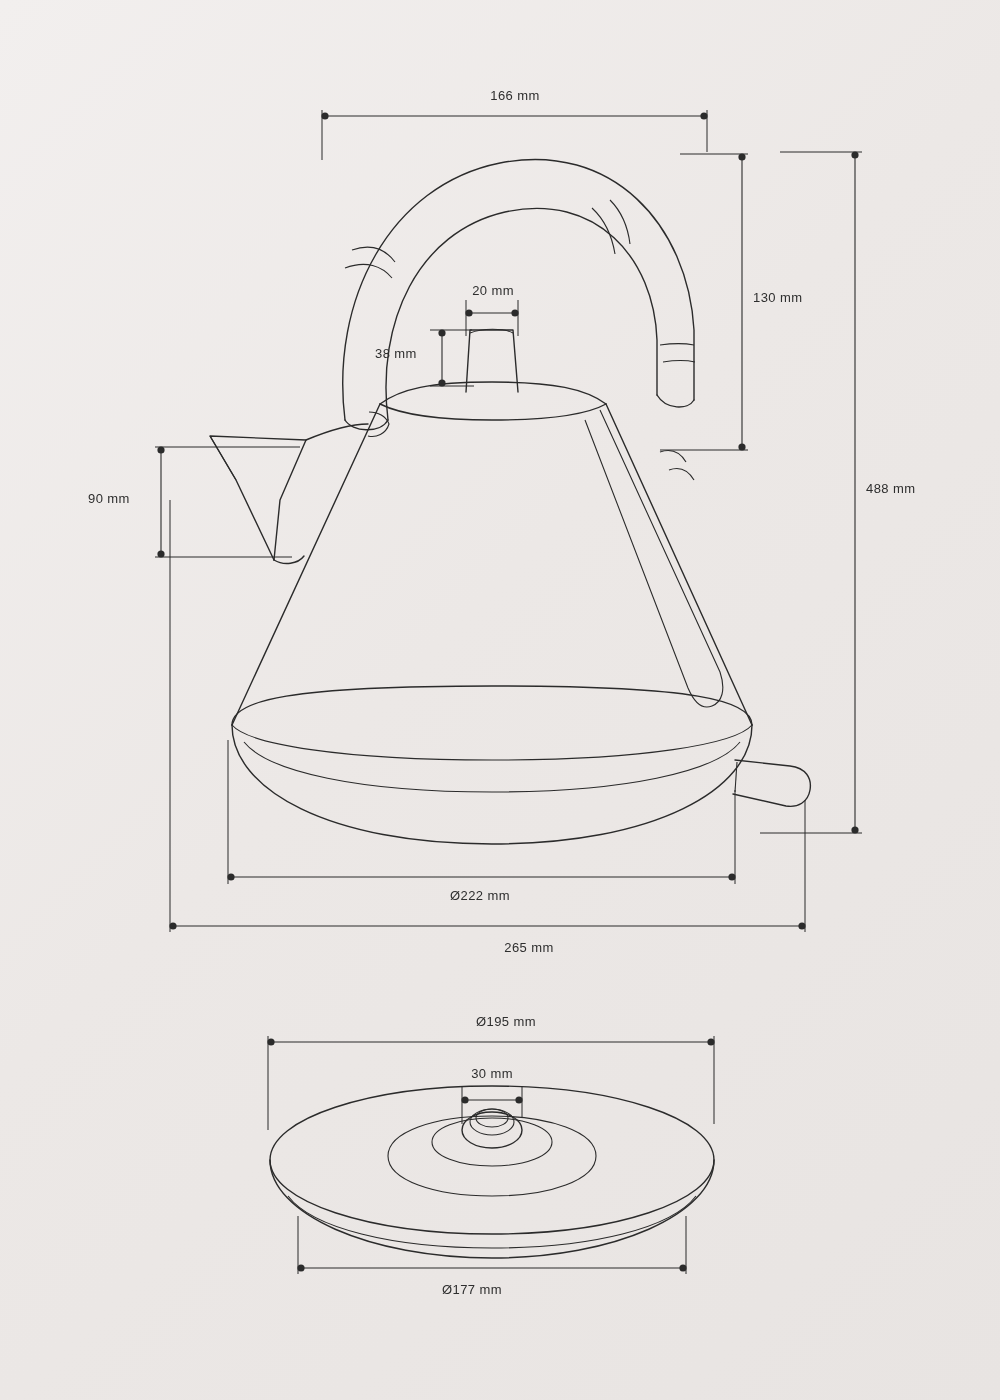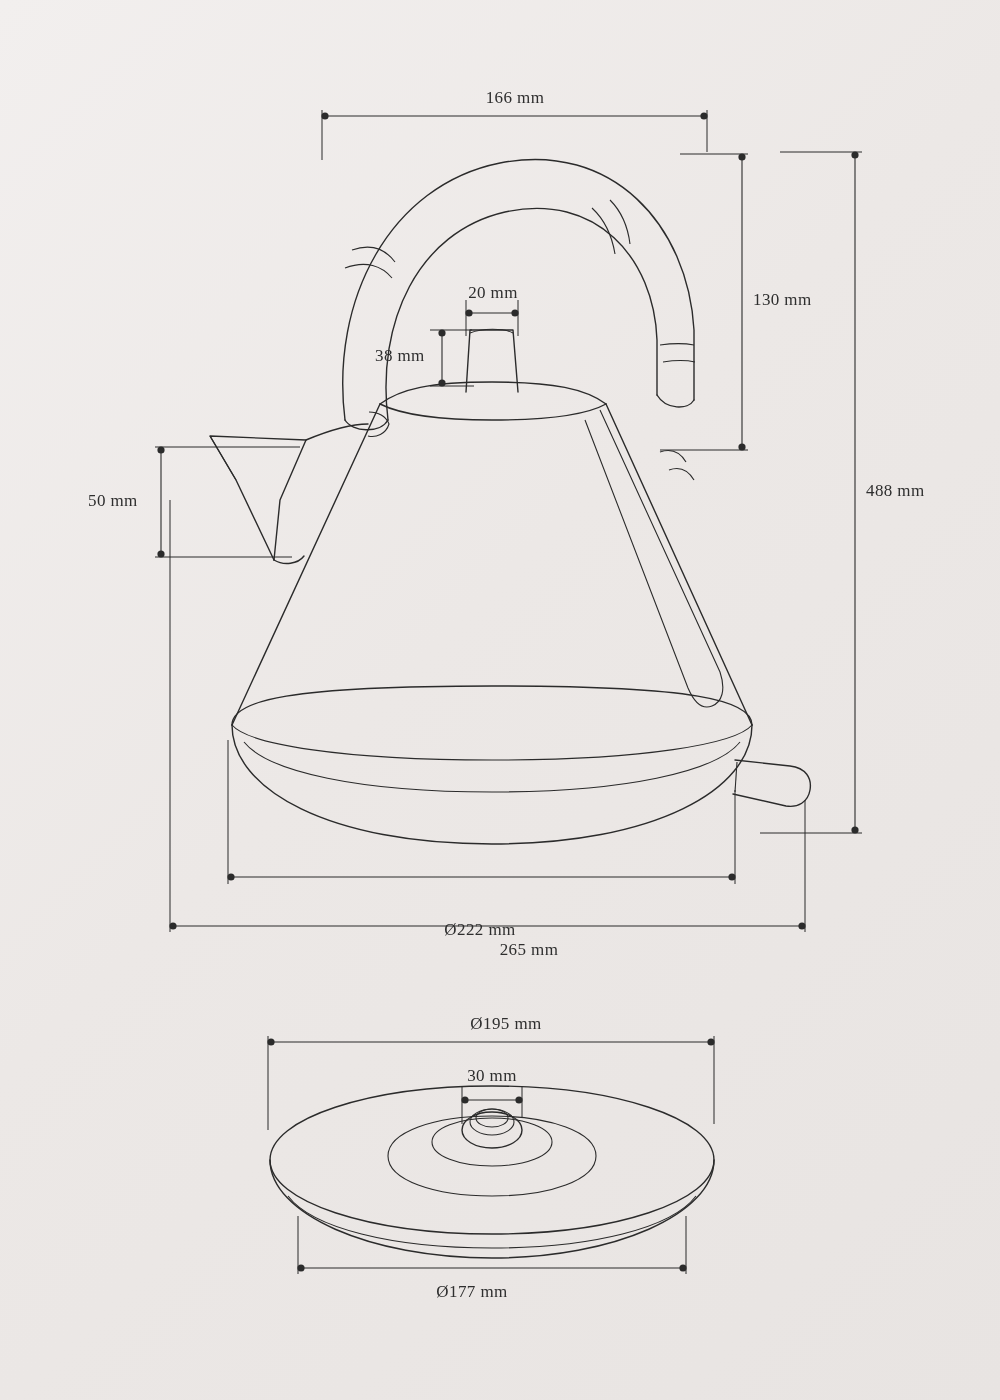--- a/index.html
+++ b/index.html
@@ -22,22 +22,22 @@
   }
   svg#drawing {
     position: absolute;
     top: 0;
     left: 0;
     width: 1000px;
     height: 1400px;
   }
   .dimtext {
     position: absolute;
-    font-family: Liberation Serif, serif;
-    font-size: 17px;
+    font-family: Liberation Sans, sans-serif;
+    font-size: 13px;
     letter-spacing: 0.4px;
     color: #2e2e2e;
     white-space: nowrap;
   }
   .center {
     transform: translateX(-50%);
   }
 </style>
 </head>
 <body>
@@ -189,25 +189,25 @@
   </svg>
 
   <div class="dimtext center" style="left:515px; top:88px;">166 mm</div>
 
   <div class="dimtext center" style="left:493px; top:283px;">20 mm</div>
 
   <div class="dimtext" style="left:375px; top:346px;">38 mm</div>
 
   <div class="dimtext" style="left:753px; top:290px;">130 mm</div>
 
-  <div class="dimtext" style="left:88px; top:491px;">50 mm</div>
+  <div class="dimtext" style="left:88px; top:491px;">90 mm</div>
 
   <div class="dimtext" style="left:866px; top:481px;">488 mm</div>
 
-  <div class="dimtext center" style="left:480px; top:920px;">Ø222 mm</div>
+  <div class="dimtext center" style="left:480px; top:888px;">Ø222 mm</div>
 
   <div class="dimtext center" style="left:487px; top:940px;margin-left:42px;">265 mm</div>
 
   <div class="dimtext center" style="left:490px; top:1014px;margin-left:16px;">Ø195 mm</div>
 
   <div class="dimtext center" style="left:492px; top:1066px;">30 mm</div>
 
   <div class="dimtext center" style="left:472px; top:1282px;">Ø177 mm</div>
 
 </div>

